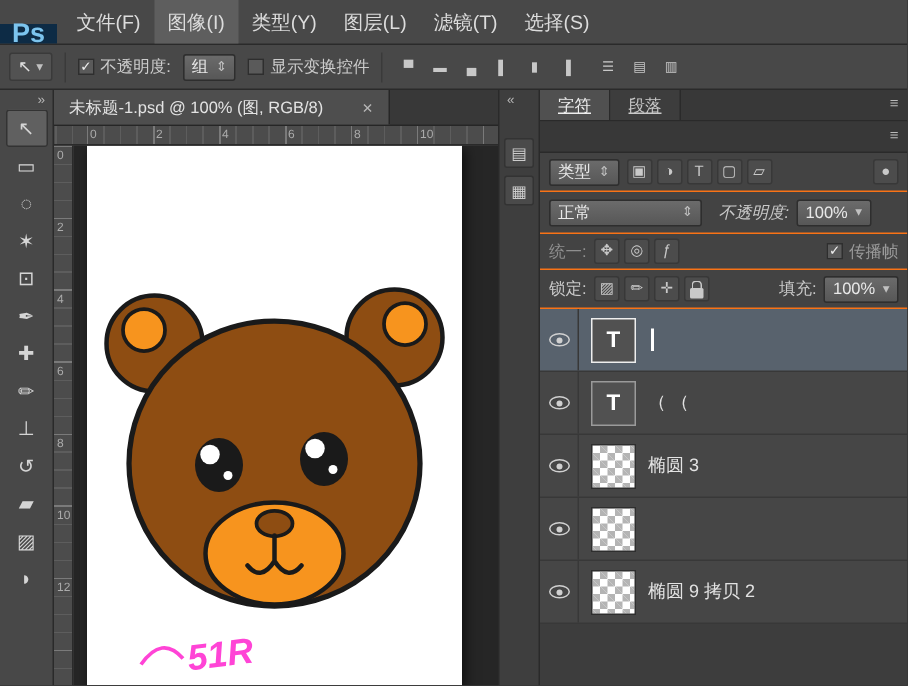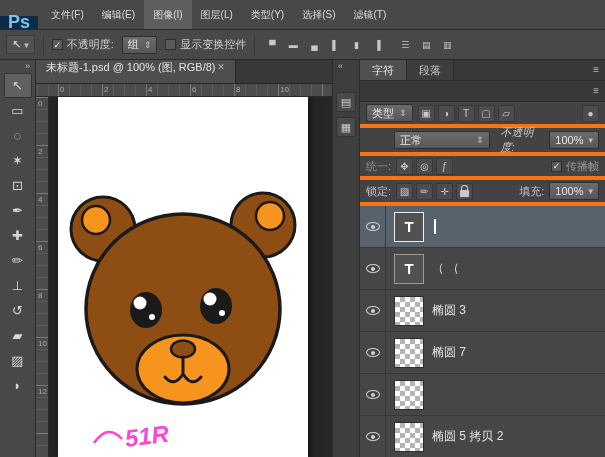--- a/index.html
+++ b/index.html
@@ -3,21 +3,21 @@
 <meta charset="utf-8">
 <style>
   * { box-sizing: border-box; }
   body { margin: 0; background: #1e1e1e; font-family: "Liberation Sans", "DejaVu Sans", sans-serif; }
   .app { width: 605px; height: 457px; overflow: hidden; display: flex; flex-direction: column; background: #484848; user-select: none; }
 
   
   .menubar { height: 30px; flex: none; display: flex; align-items: stretch; background: #484848; border-bottom: 1px solid #2a2a2a; }
   .ps-logo { width: 38px; background: #0d2b45; color: #7cc4ee; font-weight: bold; font-size: 18px; display: flex; align-items: center; justify-content: center; margin-top: 16px; }
   .menu-items { display: flex; align-items: stretch; padding-left: 4px; }
-  .menu-item { padding: 0 9px; font-size: 10px; color: #dcdcdc; display: flex; align-items: center; }
+  .menu-item { padding: 0 9px; font-size: 13px; color: #dcdcdc; display: flex; align-items: center; }
   .menu-item.active { background: #5e5e5e; }
 
   
   .optionsbar { height: 30px; flex: none; background: #484848; border-bottom: 1px solid #2a2a2a; display: flex; align-items: center; padding: 0 6px; gap: 8px; font-size: 11px; color: #cccccc; }
   .tool-preset { display: flex; align-items: center; gap: 3px; padding: 2px 5px; border: 1px solid #3a3a3a; border-radius: 2px; background: #525252; color: #e0e0e0; }
   .vsep { width: 1px; height: 20px; background: #3a3a3a; flex: none; }
   .opt-check { display: flex; align-items: center; gap: 4px; }
   .opt-check.dim { color: #9a9a9a; }
   .cb { width: 11px; height: 11px; background: #5a5a5a; border: 1px solid #2e2e2e; display: inline-flex; align-items: center; justify-content: center; font-size: 9px; color: #eeeeee; flex: none; }
   .cb.checked::after { content: "✓"; }
@@ -32,45 +32,45 @@
 
   
   .toolbar { width: 36px; flex: none; background: #484848; border-right: 1px solid #2a2a2a; display: flex; flex-direction: column; align-items: center; }
   .toolbar .collapse { height: 13px; font-size: 9px; color: #b5b5b5; align-self: flex-end; padding-right: 5px; line-height: 13px; }
   .tool { width: 28px; height: 25px; display: flex; align-items: center; justify-content: center; color: #d5d5d5; font-size: 13px; }
   .tool.sel { background: #606060; border-radius: 2px; box-shadow: inset 0 0 0 1px #333333; }
 
   
   .docarea { flex: 1; display: flex; flex-direction: column; background: #272727; min-width: 0; }
   .tabbar { height: 24px; flex: none; background: #383838; display: flex; border-bottom: 1px solid #262626; }
-  .doctab { display: flex; align-items: flex-start; gap: 2px; background: #4e4e4e; color: #e3e3e3; font-size: 11px; padding: 0 10px; border-right: 1px solid #262626; }
+  .doctab { display: flex; align-items: center; gap: 26px; background: #4e4e4e; color: #e3e3e3; font-size: 11px; padding: 0 10px; border-right: 1px solid #262626; }
   .tab-close { color: #b5b5b5; font-size: 12px; }
   .rulerH { height: 13px; flex: none; background: #4c4c4c; border-bottom: 1px solid #2a2a2a; position: relative;
     background-image: repeating-linear-gradient(90deg, #7a7a7a 0 1px, transparent 1px 44px), repeating-linear-gradient(90deg, #5d5d5d 0 1px, transparent 1px 11px);
     background-position: 22px 0; }
   .rnum { position: absolute; top: 1px; font-size: 8px; color: #ababab; }
   .docbody { flex: 1; display: flex; min-height: 0; }
   .rulerV { width: 13px; flex: none; background: #4c4c4c; border-right: 1px solid #2a2a2a; position: relative;
     background-image: repeating-linear-gradient(180deg, #7a7a7a 0 1px, transparent 1px 48px), repeating-linear-gradient(180deg, #5d5d5d 0 1px, transparent 1px 12px); }
   .rulerV .rnum { left: 2px; }
   .canvas-wrap { flex: 1; background: #262626; padding-left: 9px; overflow: hidden; }
   .canvas { width: 250px; height: 100%; background: var(--c-canvas_bg, #ffffff); box-shadow: 2px 2px 8px rgba(0,0,0,0.65); }
 
   
   .dockstrip { width: 28px; flex: none; background: #3e3e3e; border-left: 1px solid #2a2a2a; border-right: 1px solid #2a2a2a; display: flex; flex-direction: column; align-items: center; gap: 5px; }
   .dockstrip .collapse { height: 13px; font-size: 9px; color: #b5b5b5; align-self: flex-start; padding-left: 5px; line-height: 13px; }
   .dock-icon { width: 20px; height: 20px; background: #4a4a4a; border: 1px solid #333333; border-radius: 2px; color: #cccccc; font-size: 11px; display: flex; align-items: center; justify-content: center; }
 
   
   .rightpanel { width: 245px; flex: none; background: #434343; display: flex; flex-direction: column; font-size: 11px; color: #dddddd; min-height: 0; }
   .ptabrow { height: 21px; flex: none; background: #383838; display: flex; align-items: stretch; position: relative; border-bottom: 1px solid #2a2a2a; }
-  .ptab { padding: 0 12px; background: #3d3d3d; color: #c9c9c9; border-right: 1px solid #2a2a2a; display: flex; align-items: center; font-size: 11px; }
+  .ptab { padding: 0 12px; background: #3d3d3d; color: #c9c9c9; border-right: 1px solid #2a2a2a; display: flex; align-items: center; font-size: 11px; text-decoration: underline; }
   .ptab.active { background: #505050; color: #eeeeee; }
   .pmenu { position: absolute; right: 6px; top: 4px; color: #bbbbbb; font-size: 10px; }
-  .prow { display: flex; align-items: center; gap: 5px; padding: 0 6px; border-bottom: 4px solid #f97316; flex: none; }
+  .prow { display: flex; align-items: center; gap: 5px; padding: 0 6px; border-bottom: 1px solid #f97316; flex: none; }
   .filterrow { height: 26px; } .blendrow { height: 28px; } .unifyrow { height: 24px; text-align: right; } .lockrow { height: 26px; }
   .plabel { color: #c9c9c9; }
   .plabel.dim, .dim { color: #8f8f8f; }
   .pbtn { min-width: 17px; height: 17px; display: inline-flex; align-items: center; justify-content: center; color: #c9c9c9; font-size: 10px; background: #4c4c4c; border: 1px solid #383838; border-radius: 2px; padding: 0 2px; }
   .lock-glyph { position: relative; width: 9px; height: 7px; background: #c9c9c9; border-radius: 1px; margin-top: 5px; display: inline-block; }
   .lock-glyph::before { content: ""; position: absolute; top: -5px; left: 1px; width: 5px; height: 5px; border: 1.5px solid #c9c9c9; border-bottom: none; border-radius: 3px 3px 0 0; }
 
   
   .layers { flex: 1; background: #3d3d3d; overflow: hidden; }
   .layer-row { height: 42px; display: flex; align-items: center; background: #464646; border-bottom: 1px solid #383838; }
@@ -89,26 +89,25 @@
 </style>
 </head>
 <body>
 
 <div class="app">
 
   <div class="menubar">
     <div class="ps-logo">Ps</div>
     <div class="menu-items" id="menu-items">
         <div class="menu-item">文件(F)</div>
-        <div class="menu-item">编辑(E)</div>
         <div class="menu-item active">图像(I)</div>
+        <div class="menu-item">类型(Y)</div>
         <div class="menu-item">图层(L)</div>
-        <div class="menu-item">类型(Y)</div>
+        <div class="menu-item">滤镜(T)</div>
         <div class="menu-item">选择(S)</div>
-        <div class="menu-item">滤镜(T)</div>
       </div>
   </div>
 
   <div class="optionsbar">
     <div class="tool-preset">
       <span>↖</span>
       <span class="caret">▾</span>
     </div>
     <div class="vsep"></div>
     <label class="opt-check">
@@ -245,21 +244,21 @@
             <span class="pbtn">▣</span>
             <span class="pbtn">◑</span>
             <span class="pbtn">T</span>
             <span class="pbtn">▢</span>
             <span class="pbtn">▱</span>
           </div>
         <span class="pbtn" style="margin-left:auto;">●</span>
       </div>
 
       <div class="prow blendrow">
-        <div class="dd" style="width:102px;margin-left:28px;">
+        <div class="dd" style="width:102px;">
           <span>正常</span>
           <span class="updown" style="margin-left:auto;">⇕</span>
         </div>
         <span class="plabel" style="margin-left:6px;font-style:italic;">不透明度:</span>
         <div class="dd">
           <span>100%</span>
           <span class="caret">▾</span>
         </div>
       </div>
 
@@ -315,31 +314,24 @@
               <span class="eye"></span>
             </div>
             <div class="thumb checker"></div>
             <div class="layer-label">椭圆 3</div>
           </div>
           <div class="layer-row">
             <div class="eye-cell">
               <span class="eye"></span>
             </div>
             <div class="thumb checker"></div>
-            <div class="layer-label">椭圆 7</div>
           </div>
           <div class="layer-row">
             <div class="eye-cell">
               <span class="eye"></span>
             </div>
             <div class="thumb checker"></div>
-          </div>
-          <div class="layer-row">
-            <div class="eye-cell">
-              <span class="eye"></span>
-            </div>
-            <div class="thumb checker"></div>
-            <div class="layer-label">椭圆 5 拷贝 2</div>
+            <div class="layer-label">椭圆 9 拷贝 2</div>
           </div>
         </div>
     </div>
   </div>
 </div>
 
 </body></html>

